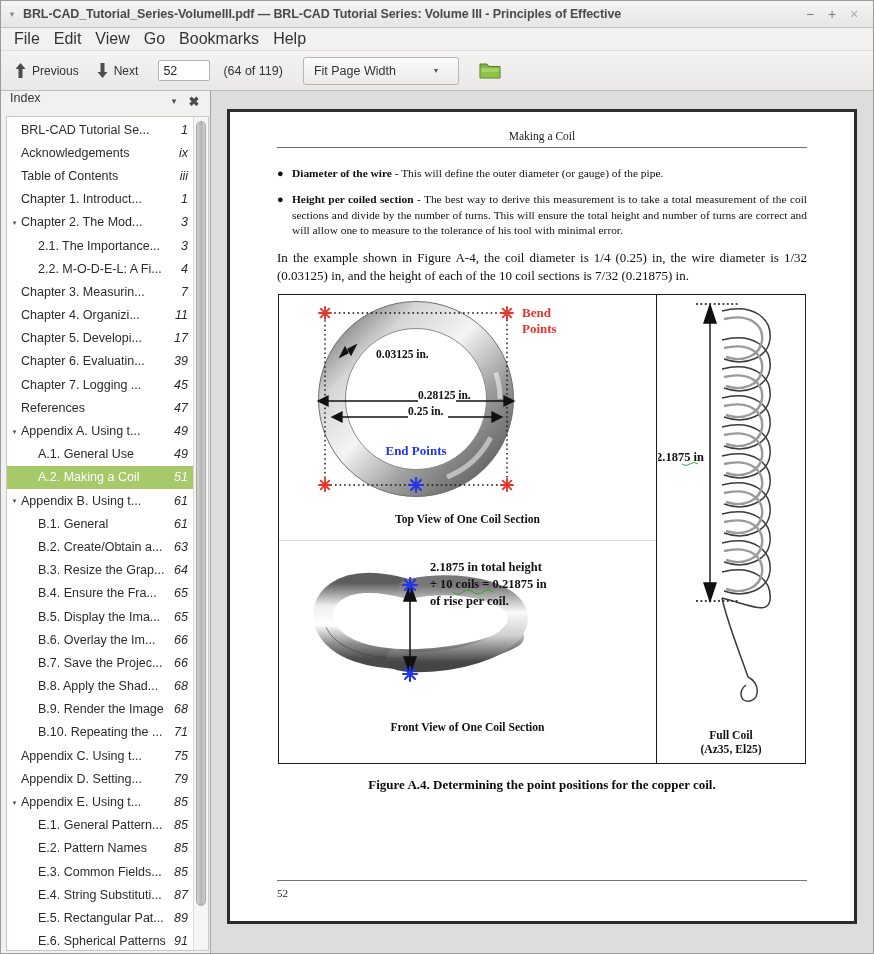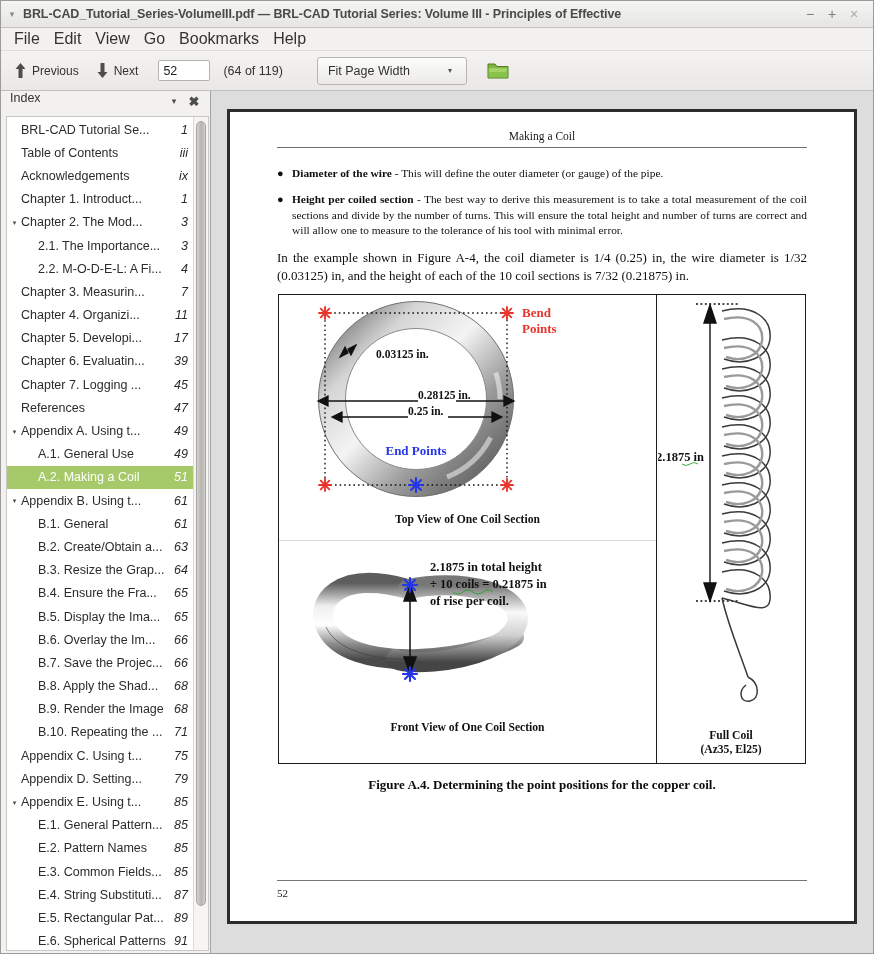--- a/index.html
+++ b/index.html
@@ -105,28 +105,28 @@
     box-sizing: border-box;
     border-radius: 2px;
   }
   .page-count {
     font-size: 12.5px;
     color: #35332f;
     margin-left: 11px;
     white-space: nowrap;
   }
   .zoom-select {
-    margin-left: 32px;
+    margin-left: 18px;
     height: 26px;
     min-width: 124px;
     border: 1px solid #b6b5b1;
     border-radius: 3px;
     background: linear-gradient(to bottom, #fcfcfb 0%, #ebeae8 100%);
     display: flex; align-items: center; justify-content: space-between;
-    padding: 0 14px 0 10px;
+    padding: 0 20px 0 10px;
     font-size: 12.5px;
     color: #35332f;
     cursor: pointer;
     white-space: nowrap;
   }
   .zoom-select .caret { font-size: 8px; color: #555; margin-left: 10px; }
   .folder-btn {
     margin-left: 14px;
     width: 30px; height: 28px;
     display: flex; align-items: center; justify-content: center;
@@ -429,27 +429,27 @@
       </div>
       <div class="sidebar-list-wrap">
         <div class="sidebar-list" id="index-list">
             <div class="idx-row lvl0">
               <span class="idx-twisty"></span>
               <span class="idx-label">BRL-CAD Tutorial Se...</span>
               <span class="idx-page">1</span>
             </div>
             <div class="idx-row lvl0">
               <span class="idx-twisty"></span>
+              <span class="idx-label">Acknowledgements</span>
+              <span class="idx-page">ix</span>
+            </div>
+            <div class="idx-row lvl0">
+              <span class="idx-twisty"></span>
               <span class="idx-label">Table of Contents</span>
               <span class="idx-page">iii</span>
-            </div>
-            <div class="idx-row lvl0">
-              <span class="idx-twisty"></span>
-              <span class="idx-label">Acknowledgements</span>
-              <span class="idx-page">ix</span>
             </div>
             <div class="idx-row lvl0">
               <span class="idx-twisty"></span>
               <span class="idx-label">Chapter 1. Introduct...</span>
               <span class="idx-page">1</span>
             </div>
             <div class="idx-row lvl0">
               <span class="idx-twisty">▾</span>
               <span class="idx-label">Chapter 2. The Mod...</span>
               <span class="idx-page">3</span>

